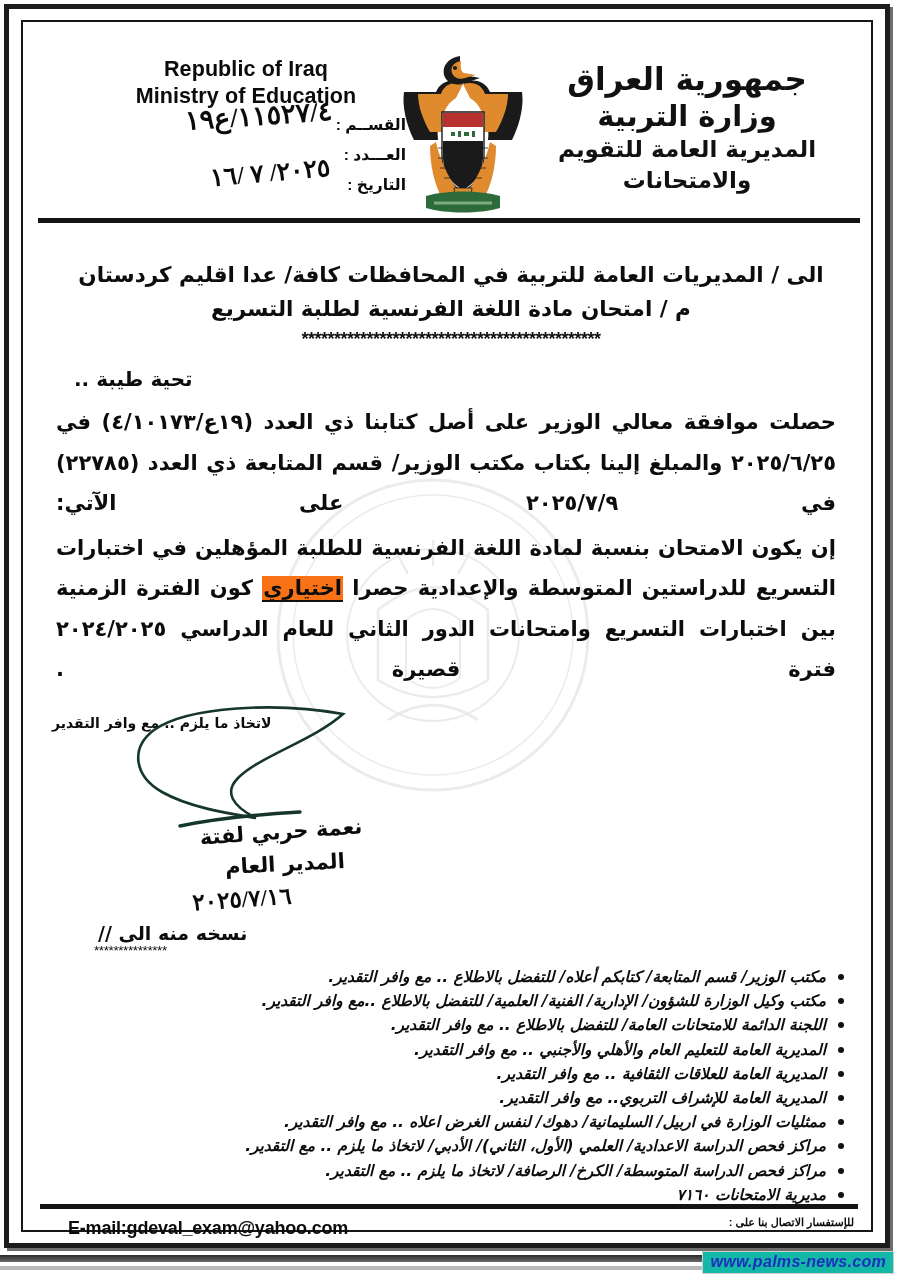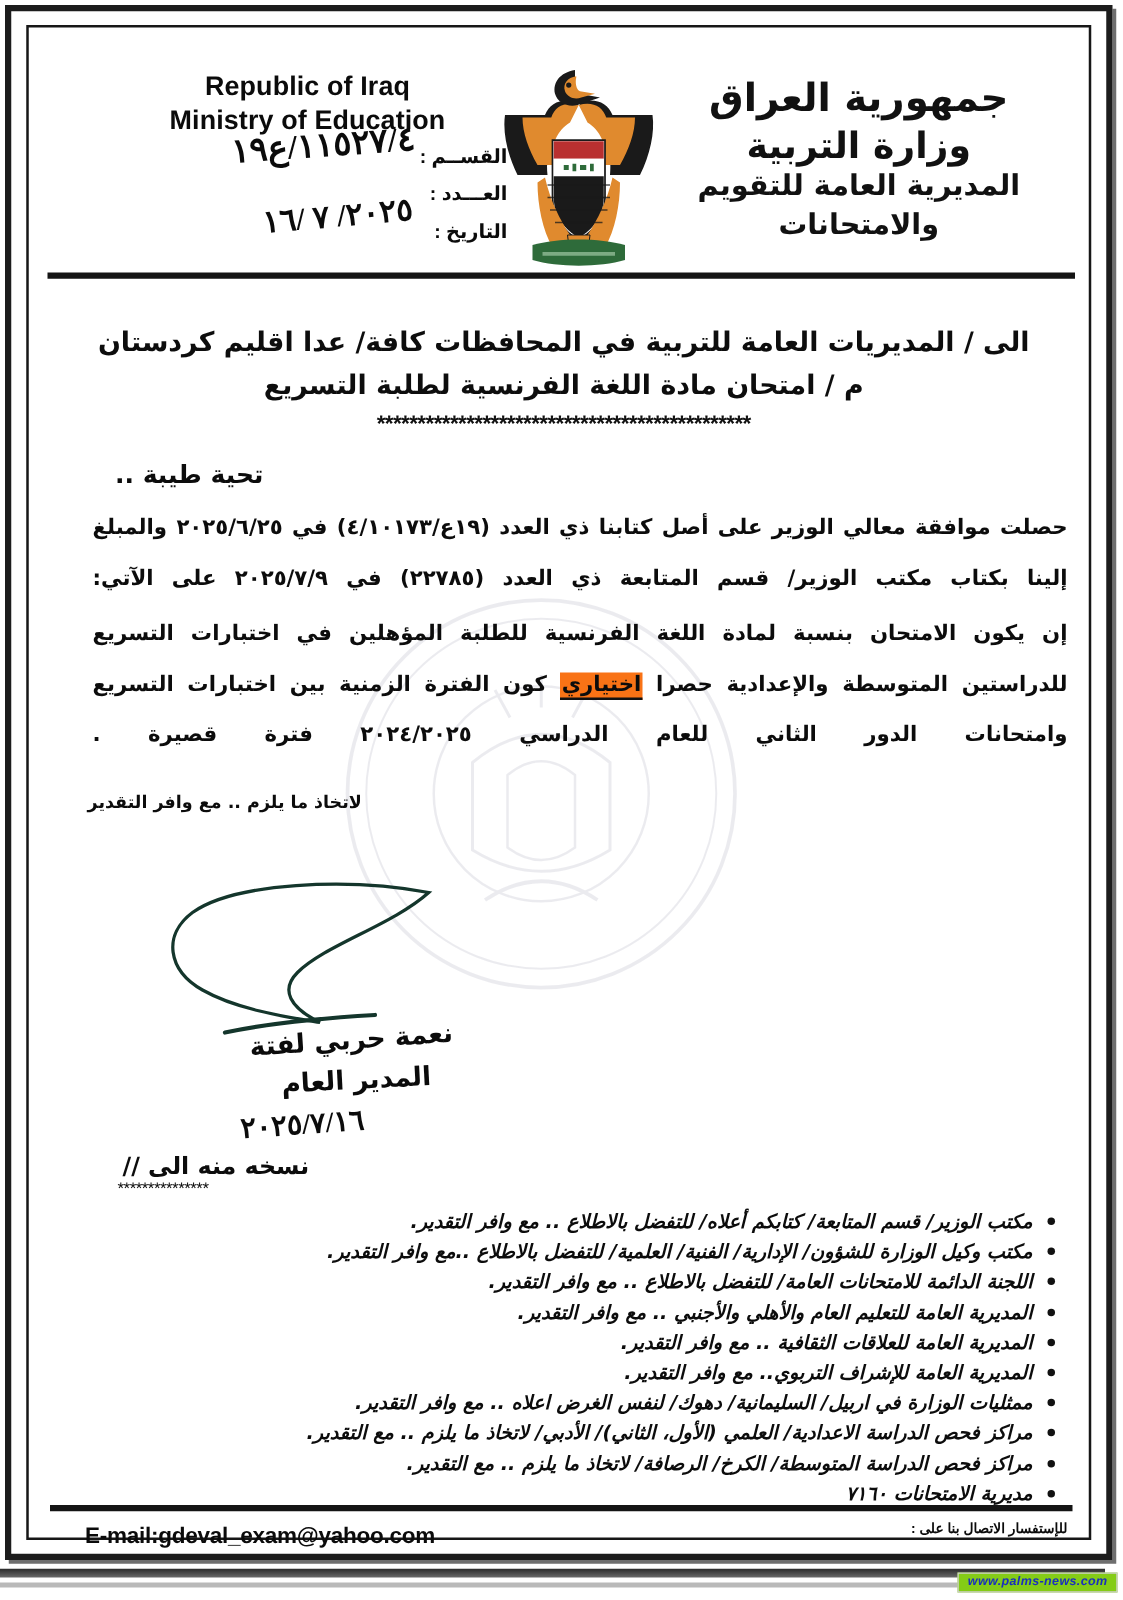--- a/index.html
+++ b/index.html
@@ -88,29 +88,29 @@
   .addr .to{font-size:21.5px;line-height:34px;}
   .addr .subj{font-size:21.5px;line-height:34px;}
   .stars{
     font-family:"Liberation Sans",sans-serif;font-size:18px;
     letter-spacing:-0.5px;line-height:22px;margin-top:2px;direction:ltr;
     color:#111;
   }
 
   
   .body-wrap{
-    position:absolute;left:70px;top:364px;width:790px;direction:rtl;
+    position:absolute;left:52px;top:364px;width:790px;direction:rtl;
     font-family:"DejaVu Sans",sans-serif;color:#0c0c0c;
   }
   .greet{
     text-align:left;padding-left:22px;font-size:20px;font-weight:bold;
     line-height:30px;
   }
   .para{
-    font-size:17px;font-weight:bold;line-height:40.5px;
+    font-size:21px;font-weight:bold;line-height:40.5px;
     text-align:justify;text-align-last:justify;
     padding:0 6px 0 4px;margin-top:8px;
   }
   .para.p2{margin-top:4px;}
   .hl{
     background:#f97316;padding:0 1px;border-bottom:2px solid #111;
   }
   .closing{
     text-align:left;font-size:14px;font-weight:bold;
     line-height:34px;margin-top:16px;padding-right:40px;
@@ -175,24 +175,24 @@
     font-family:Liberation Sans, sans-serif;font-weight:bold;font-size:11px;
     letter-spacing:-0.6px;
   }
   .foot-mail{
     position:absolute;left:68px;top:1218px;
     font-family:"Liberation Sans",sans-serif;font-weight:bold;font-size:18px;
     letter-spacing:-0.2px;
   }
   .site-wm{
     position:absolute;right:4px;bottom:6px;
-    background:#84cc16;border:1px solid #cfcfcf;
+    background:#14b8a6;border:1px solid #cfcfcf;
     padding:1px 7px 2px 7px;
     font-family:"Liberation Sans",sans-serif;font-style:italic;
-    font-weight:bold;font-size:10px;color:#1a2fbe;letter-spacing:.3px;
+    font-weight:bold;font-size:16px;color:#1a2fbe;letter-spacing:.3px;
   }
 </style>
 </head>
 <body>
 
 <div id="page">
 
   <div class="frame-shadow-b"></div>
   <div class="frame-shadow-b2"></div>
 

